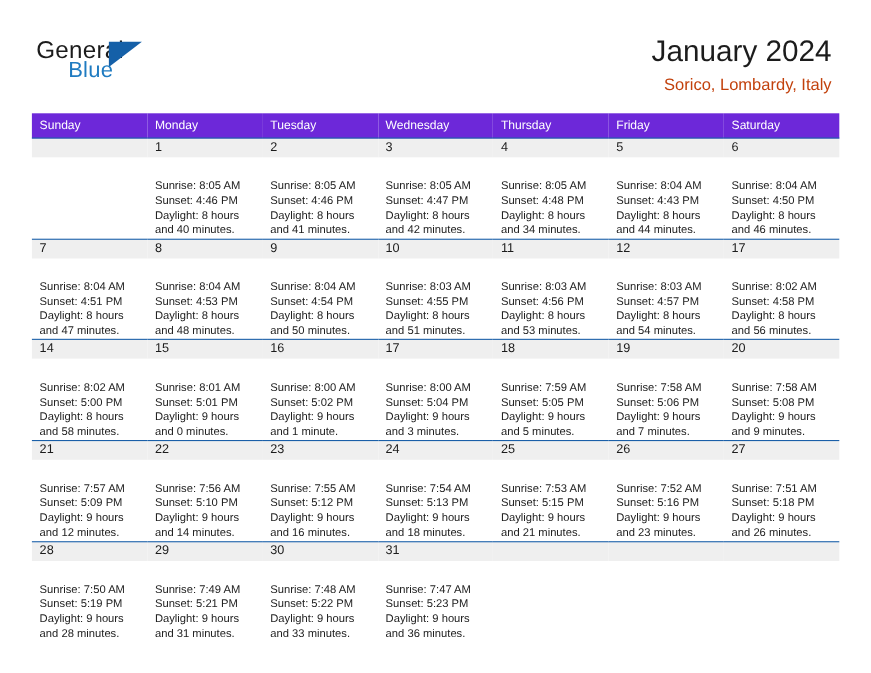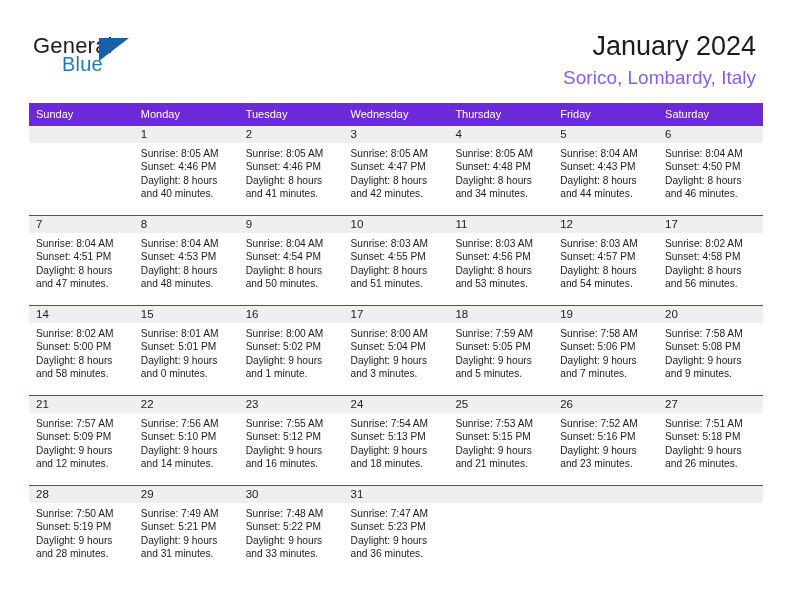--- a/index.html
+++ b/index.html
@@ -71,22 +71,22 @@
     text-align: right;
     margin-left: 21px;
   }
   .cal-title {
     font-size: 27px;
     color: #1c1c1c;
     line-height: 32px;
     white-space: nowrap;
   }
   .cal-sub {
-    font-size: 19px;
-    color: #8b5cf6;
+    font-size: 15px;
+    color: #c2410c;
     line-height: 20px;
     margin-top: 6px;
     white-space: nowrap;
   }
 
   
   .cal {
     position: absolute;
     left: 29px;
     top: 103px;
@@ -133,20 +133,21 @@
     font-size: 11.5px;
     color: #1c1c1c;
     padding-left: 7px;
     box-sizing: border-box;
   }
   .lines {
     padding: 4px 5px 0 7px;
     font-size: 10.2px;
     line-height: 13.4px;
     color: #1c1c1c;
+    margin-top: 16px;
   }
   .lines div { white-space: nowrap; }
 </style>
 </head>
 <body>
 
 <div class="page">
 
   <div class="top">
 

